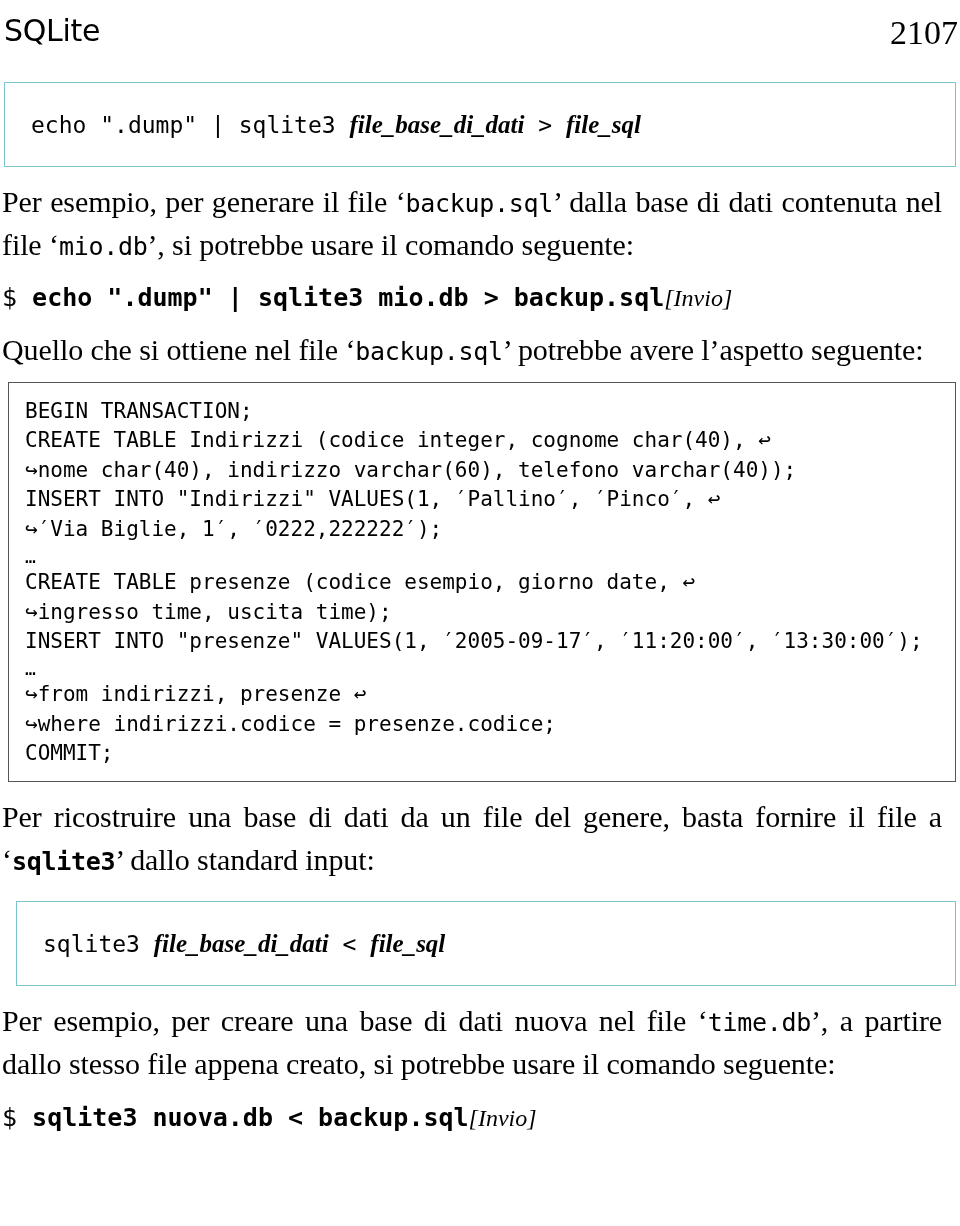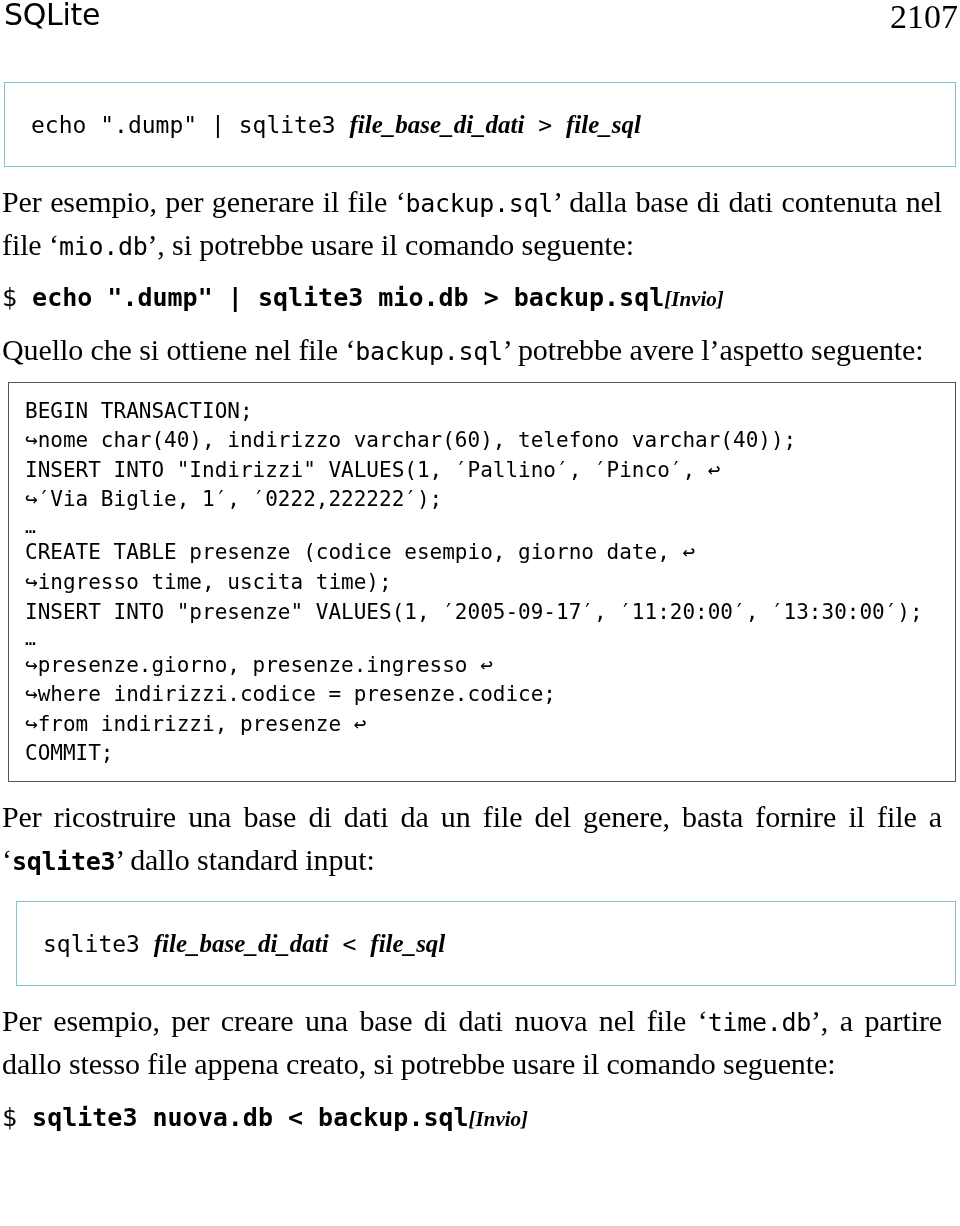--- a/index.html
+++ b/index.html
@@ -13,21 +13,21 @@
     position: relative;
     font-family: "Liberation Serif", serif;
     color: #000000;
     overflow: hidden;
   }
 
   
   .page-header {
     position: absolute;
     left: 0;
-    top: 0;
+    top: 16px;
     width: 960px;
     height: 52px;
     display: flex;
     align-items: flex-start;
     justify-content: space-between;
   }
   .header-title {
     font-family: "DejaVu Sans", sans-serif;
     font-size: 30px;
     font-weight: 400;
@@ -102,23 +102,23 @@
     font-weight: 700;
     line-height: 1.3;
     margin: 16px 2px 14px 2px;
     white-space: pre;
   }
   .cmd-line .prompt {
     font-weight: 400;
   }
   .cmd-line .key {
     font-family: "Liberation Serif", serif;
-    font-weight: 700;
+    font-weight: 400;
     font-style: italic;
-    font-size: 21px;
+    font-size: 24px;
   }
 
   
   .listing-box {
     box-sizing: border-box;
     border: 1px solid #555555;
     background: #ffffff;
     margin: 10px 4px 0 8px;
     padding: 14px 12px 12px 16px;
   }
@@ -150,31 +150,31 @@
   </div>
 
   <p class="para"><span>Per esempio, per generare il file ‘</span><span class="tt">backup.sql</span><span>’ dalla base di dati contenuta nel file ‘</span><span class="tt">mio.db</span><span>’, si potrebbe usare il comando seguente:</span></p>
 
   <div class="cmd-line"><span class="prompt">$ </span><span>echo ".dump" | sqlite3 mio.db &gt; backup.sql</span><span class="key">[Invio]</span></div>
 
   <p class="para"><span>Quello che si ottiene nel file ‘</span><span class="tt">backup.sql</span><span>’ potrebbe avere l’aspetto seguente:</span></p>
 
   <div class="listing-box" id="listing-box">
       <div class="listing-line">BEGIN TRANSACTION;</div>
+      <div class="listing-line">CREATE TABLE Indirizzi (codice integer, cognome char(40), ↩</div>
       <div class="listing-line">↪nome char(40), indirizzo varchar(60), telefono varchar(40));</div>
       <div class="listing-line">INSERT INTO "Indirizzi" VALUES(1, ′Pallino′, ′Pinco′, ↩</div>
       <div class="listing-line">↪′Via Biglie, 1′, ′0222,222222′);</div>
       <div class="listing-line ellipsis">…</div>
       <div class="listing-line">CREATE TABLE presenze (codice esempio, giorno date, ↩</div>
       <div class="listing-line">↪ingresso time, uscita time);</div>
       <div class="listing-line">INSERT INTO "presenze" VALUES(1, ′2005-09-17′, ′11:20:00′, ′13:30:00′);</div>
       <div class="listing-line ellipsis">…</div>
-      <div class="listing-line">↪presenze.giorno, presenze.ingresso ↩</div>
+      <div class="listing-line">↪from indirizzi, presenze ↩</div>
       <div class="listing-line">↪where indirizzi.codice = presenze.codice;</div>
-      <div class="listing-line">↪from indirizzi, presenze ↩</div>
       <div class="listing-line">COMMIT;</div>
     </div>
 
   <p class="para"><span>Per ricostruire una base di dati da un file del genere, basta fornire il file a ‘</span><span class="ttb">sqlite3</span><span>’ dallo standard input:</span></p>
 
   <div class="syntax-box" style="margin-top:20px;margin-left:16px;">
     <div class="syntax-line"><span>sqlite3 </span><span class="meta">file_base_di_dati</span><span> &lt; </span><span class="meta">file_sql</span></div>
   </div>
 
   <p class="para"><span>Per esempio, per creare una base di dati nuova nel file ‘</span><span class="tt">time.db</span><span>’, a partire dallo stesso file appena creato, si potrebbe usare il comando seguente:</span></p>

